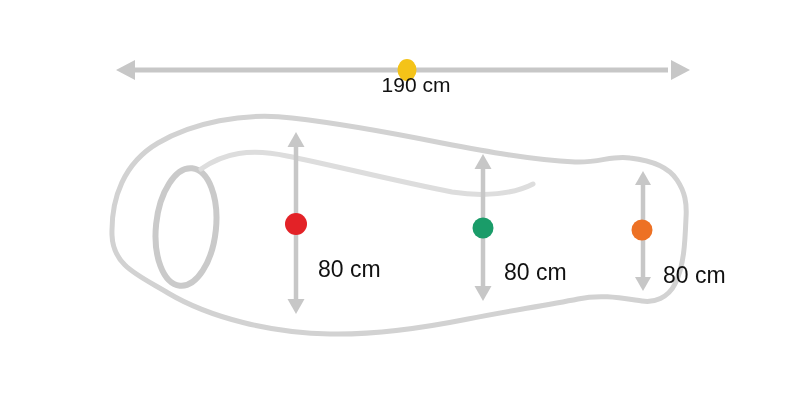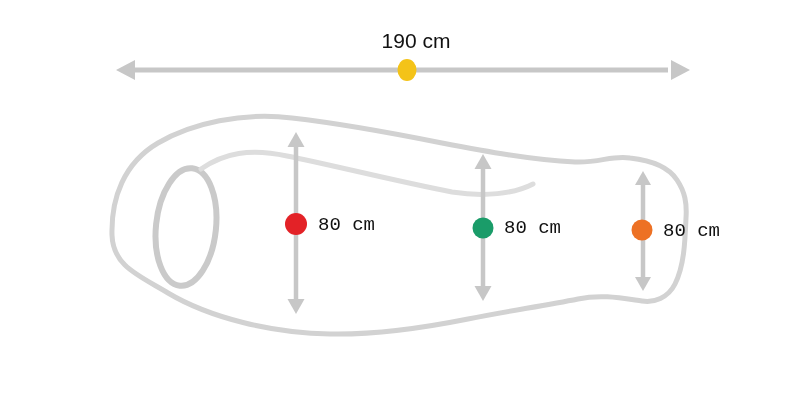--- a/index.html
+++ b/index.html
@@ -10,29 +10,29 @@
     background: #ffffff;
     overflow: hidden;
     font-family: "Liberation Sans", sans-serif;
   }
   .canvas svg { position: absolute; left: 0; top: 0; }
   .dim-label {
     position: absolute;
     color: #111111;
     white-space: nowrap;
     line-height: 1;
+    margin-top: 44px;
   }
   .length-label {
     font-size: 21px;
     transform: translate(-50%, -50%);
   }
   .width-label {
-    font-size: 19px;
+    font-size: 23px;
     transform: translateY(-50%);
-    font-family: Liberation Mono, monospace;
   }
 </style>
 </head>
 <body>
 
 <div class="canvas">
 
   <svg width="800" height="400" viewBox="0 0 800 400">
 
     <path d="M 112 235

